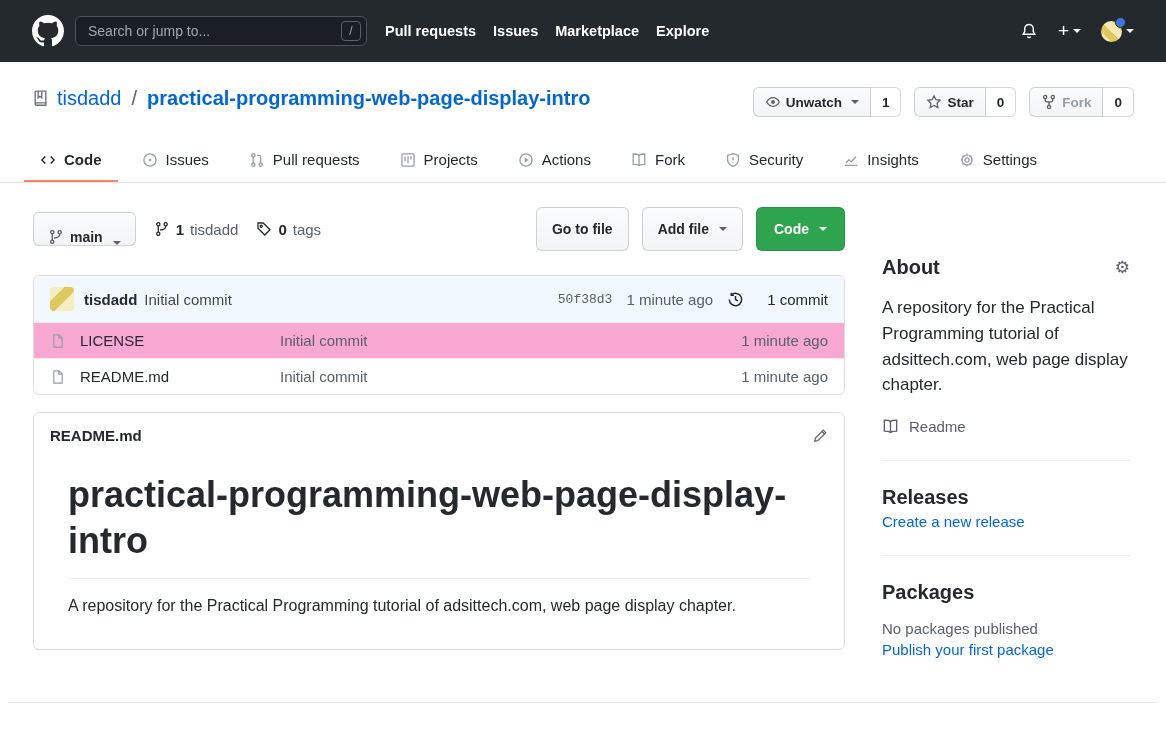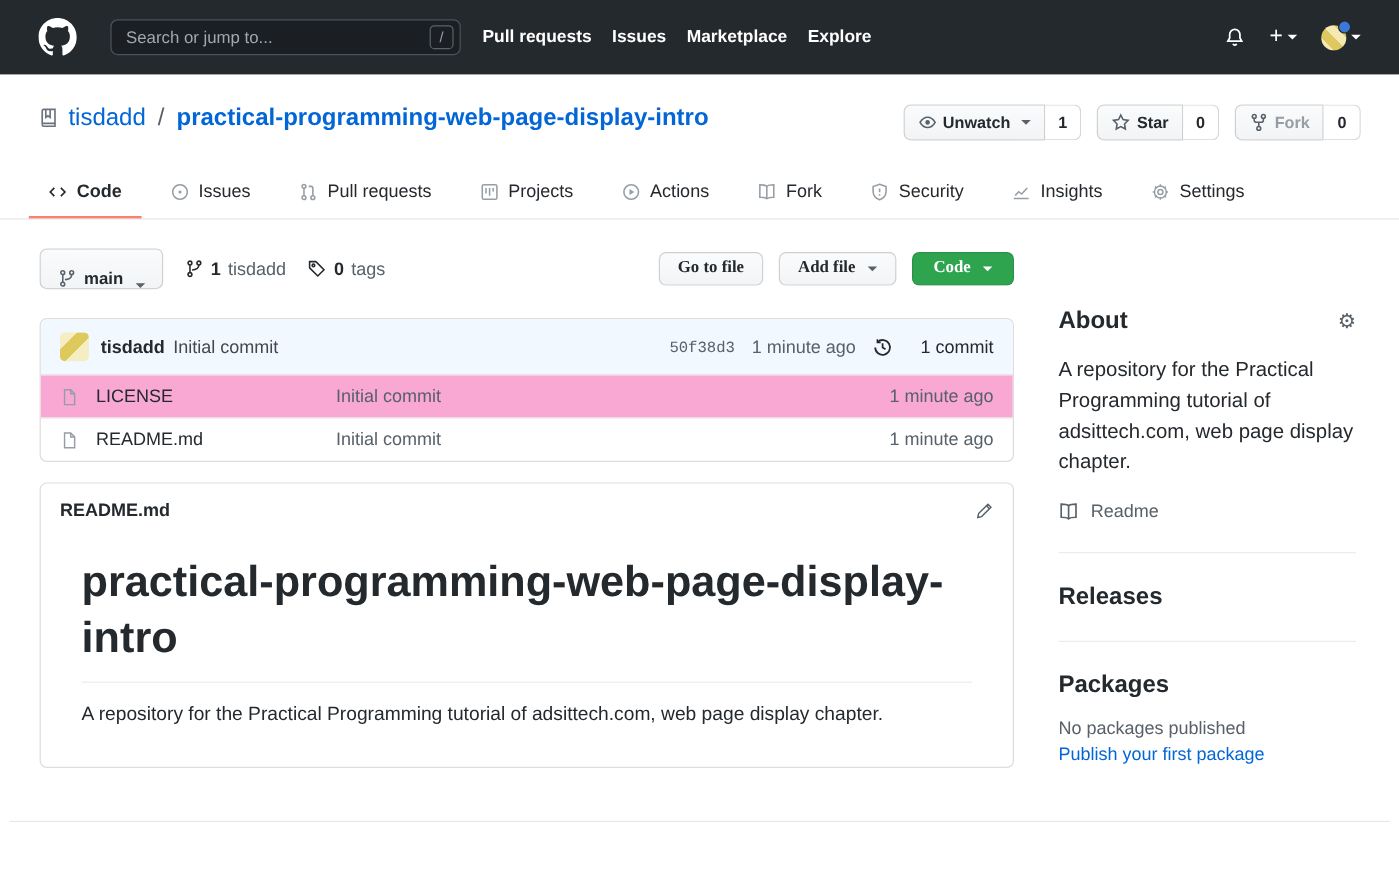--- a/index.html
+++ b/index.html
@@ -4,21 +4,21 @@
 <style>
   * { margin:0; padding:0; box-sizing:border-box; }
   html,body { width:1166px; height:743px; overflow:hidden; background:#fff;
     font-family:"Liberation Sans", sans-serif; color:#24292e; font-size:16px; }
   a { text-decoration:none; }
   svg { display:block; }
 
   
   .top-header { height:62px; background:#24292e; display:flex; align-items:center; padding:0 32px; }
   .gh-logo { width:32px; height:32px; color:#fff; cursor:pointer; }
-  .search-wrap { position:relative; margin-left:28px; }
+  .search-wrap { position:relative; margin-left:11px; }
   .search-input { width:292px; height:30px; background:#1b1f23; border:1px solid #4b5258;
     border-radius:6px; color:#c9d1d9; font-size:14px; padding:0 34px 0 12px; outline:none;
     font-family:"Liberation Sans", sans-serif; }
   .search-input::placeholder { color:#a0a8b0; }
   .slash-hint { position:absolute; right:6px; top:5px; width:20px; height:20px; border:1px solid #5a6268;
     border-radius:4px; color:#9aa2aa; font-size:12px; display:flex; align-items:center; justify-content:center; }
   .top-nav { display:flex; gap:17px; margin-left:18px; }
   .top-nav a { color:#fff; font-weight:700; font-size:14.5px; }
   .header-right { margin-left:auto; display:flex; align-items:center; gap:20px; }
   .icon-btn { color:#fff; display:flex; align-items:center; cursor:pointer; }
@@ -66,23 +66,23 @@
   .branch-btn { display:flex; align-items:flex-end; gap:6px; height:34px; padding:0 14px; font-size:14px;
     font-weight:700; background:linear-gradient(#fafbfc,#f3f4f6); border:1px solid rgba(27,31,35,.18);
     border-radius:6px; cursor:pointer; }
   .branch-btn .caret { color:#586069; }
   .branch-btn .oicon { color:#586069; }
   .counts { display:flex; gap:18px; margin-left:18px; font-size:15px; color:#586069; }
   .count-item { display:flex; align-items:center; gap:6px; cursor:pointer; }
   .count-item .num { font-weight:700; color:#24292e; }
   .count-item .oicon { color:#24292e; }
   .toolbar-right { margin-left:auto; display:flex; gap:13px; }
-  .btn { height:28px; padding:0 15px; display:flex; align-items:center; gap:6px; font-size:14px; font-weight:600;
+  .btn { height:44px; padding:0 15px; display:flex; align-items:center; gap:6px; font-size:14px; font-weight:600;
     background:linear-gradient(#fafbfc,#f3f4f6); border:1px solid rgba(27,31,35,.18); border-radius:6px;
-    color:#24292e; cursor:pointer; font-family:Liberation Serif, serif; }
+    color:#24292e; cursor:pointer; font-family:Liberation Sans, sans-serif; }
   .btn .caret { color:#586069; }
   .btn-primary { background:#2ea44f; border-color:rgba(27,31,35,.15); color:#fff; font-weight:700; padding:0 17px; }
   .btn-primary .caret { color:#fff; }
 
   
   .file-box { border:1px solid #ddd; border-radius:6px; overflow:hidden; }
   .commit-bar { display:flex; align-items:center; background:#f1f8ff; padding:11px 16px; font-size:15px; }
   .commit-avatar { width:24px; height:24px; border-radius:4px; background:#ece29a; margin-right:10px; cursor:pointer;
     background-image:linear-gradient(135deg,#f5eec2 30%, #ddc95c 30%, #ddc95c 60%, #f5eec2 60%); }
   .commit-author { font-weight:700; cursor:pointer; }
@@ -423,20 +423,21 @@
       <span class="oicon">
         <svg viewBox="0 0 16 16" width="17" height="17" fill="none" stroke="currentColor" stroke-width="1.3">
             <path d="M8 3.2C6.9 2.3 5.4 2 2.2 2v10.3c3.2 0 4.7.3 5.8 1.2 1.1-.9 2.6-1.2 5.8-1.2V2C10.6 2 9.1 2.3 8 3.2Z"></path>
             <path d="M8 3.2v10.3"></path>
           </svg>
       </span>
       <span>Readme</span>
     </div>
     <hr class="side-divider">
     <h2>Releases</h2>
+    <a href="#" class="side-link">Create a new release</a>
     <hr class="side-divider">
     <h2>Packages</h2>
     <div class="side-empty">No packages published</div>
     <a href="#" class="side-link">Publish your first package</a>
   </aside>
 </div>
 
 <div class="page-footer"></div>
 
 </body></html>

